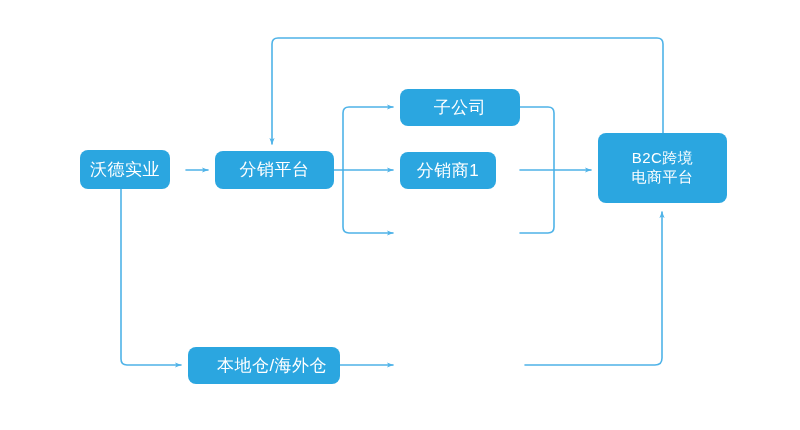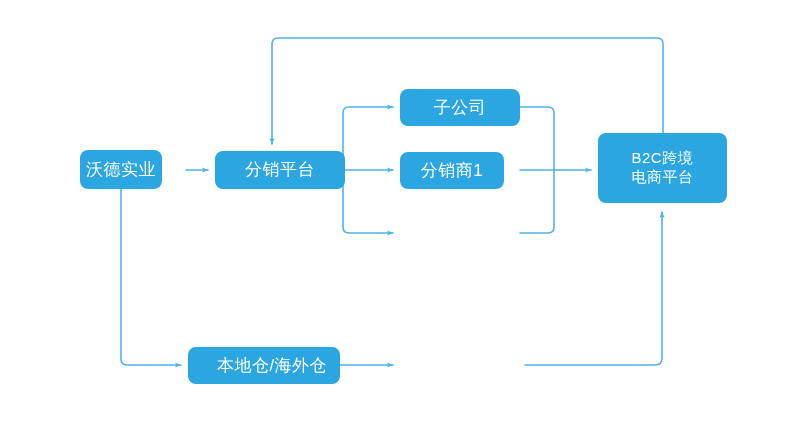--- a/index.html
+++ b/index.html
@@ -29,30 +29,31 @@
   }
   .node {
     position: absolute;
     box-sizing: border-box;
     background: #2BA6E0;
     border-radius: 8px;
     color: #ffffff;
     display: flex;
     align-items: center;
     justify-content: center;
+    text-align: center;
     line-height: 1.25;
     font-weight: 400;
     letter-spacing: 0.5px;
     white-space: pre-line;
     user-select: none;
   }
-  #node-wode      { left: 80px;  top: 150px; width: 82px; height: 39px; font-size: 17px; }
-  #node-platform  { left: 215px; top: 151px; width: 130px; height: 38px; font-size: 17px; }
+  #node-wode      { left: 80px;  top: 150px; width: 90px; height: 39px; font-size: 17px; }
+  #node-platform  { left: 215px; top: 151px; width: 119px; height: 38px; font-size: 17px; }
   #node-sub       { left: 400px; top: 89px;  width: 120px; height: 37px; font-size: 17px; }
-  #node-dist1     { left: 400px; top: 152px; width: 104px; height: 37px; font-size: 17px; }
+  #node-dist1     { left: 400px; top: 152px; width: 96px; height: 37px; font-size: 17px; }
   #node-distn     { left: 400px; top: 214px; width: 120px; height: 37px; font-size: 17px; }
   #node-b2c       { left: 598px; top: 133px; width: 129px; height: 70px; font-size: 15px; }
   #node-warehouse { left: 188px; top: 347px; width: 152px; height: 37px; font-size: 17px; padding-left: 16px; }
   #node-consumer  { left: 400px; top: 347px; width: 125px; height: 37px; font-size: 17px; letter-spacing: 6px; text-indent: 6px; }
 </style>
 </head>
 <body>
 
 <div id="diagram-root">
 

